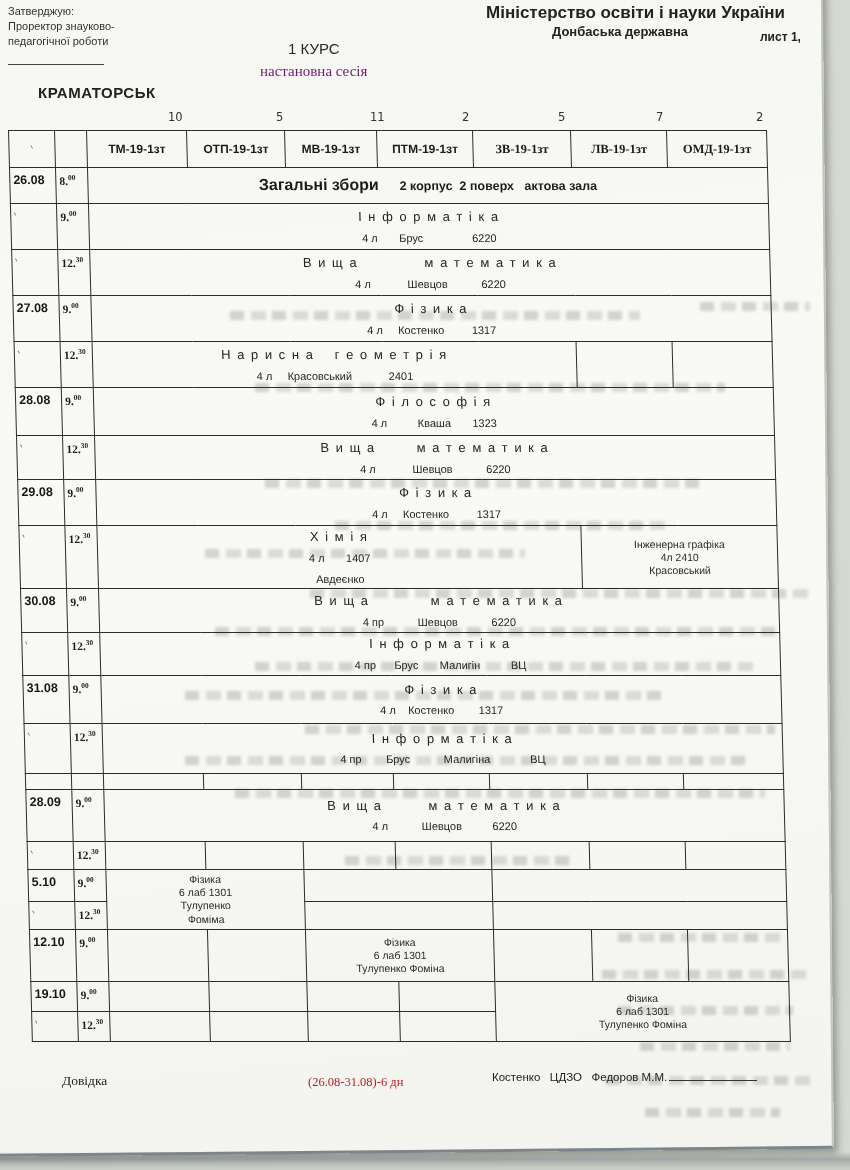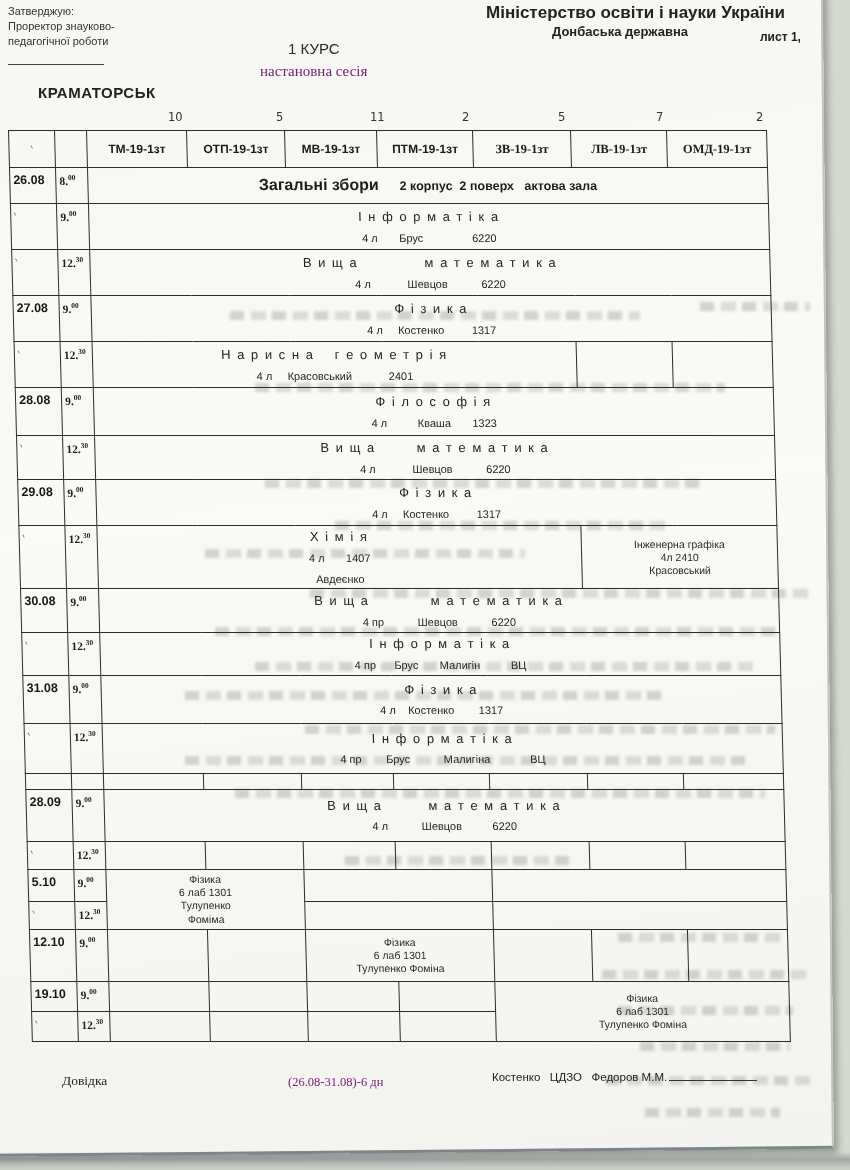--- a/index.html
+++ b/index.html
@@ -41,21 +41,21 @@
   .class-cell{text-align:center;vertical-align:middle;}
   .line{line-height:1.3;}
   .t-subject{font-size:13px;letter-spacing:1.5px;white-space:pre;color:#242424;}
   .t-detail{font-size:11px;white-space:pre;color:#242424;}
   .t-small{font-size:10.5px;line-height:1.25;color:#2a2a2a;display:block;}
   .t-assembly{font-size:16px;font-weight:bold;color:#1c1c1c;}
   .t-assembly-loc{font-size:12.5px;font-weight:bold;white-space:pre;color:#1c1c1c;}
   .tick{color:#555;font-size:10px;font-weight:normal;}
   
   .foot-ref{left:62px;top:1073px;font-family:"Liberation Serif",serif;font-size:13.5px;color:#222;}
-  .foot-period{left:288px;top:1075px;font-family:"Liberation Serif",serif;font-size:12.5px;color:#701a75;}
+  .foot-period{left:308px;top:1075px;font-family:"Liberation Serif",serif;font-size:12.5px;color:#b91c1c;}
   .foot-director{left:492px;top:1070px;font-size:11.5px;color:#222;white-space:pre;}
   .sig-line{display:inline-block;width:88px;border-bottom:1.6px solid #333;height:10px;margin-left:2px;}
   
   .bleed{
     position:absolute;height:9px;filter:blur(1.7px);opacity:.5;pointer-events:none;
     background:repeating-linear-gradient(90deg,
       rgba(100,118,98,.55) 0 14px, rgba(100,118,98,0) 14px 21px,
       rgba(100,118,98,.42) 21px 36px, rgba(100,118,98,0) 36px 42px);
   }
   .bottom-shade{left:0;top:1152px;width:850px;height:18px;

